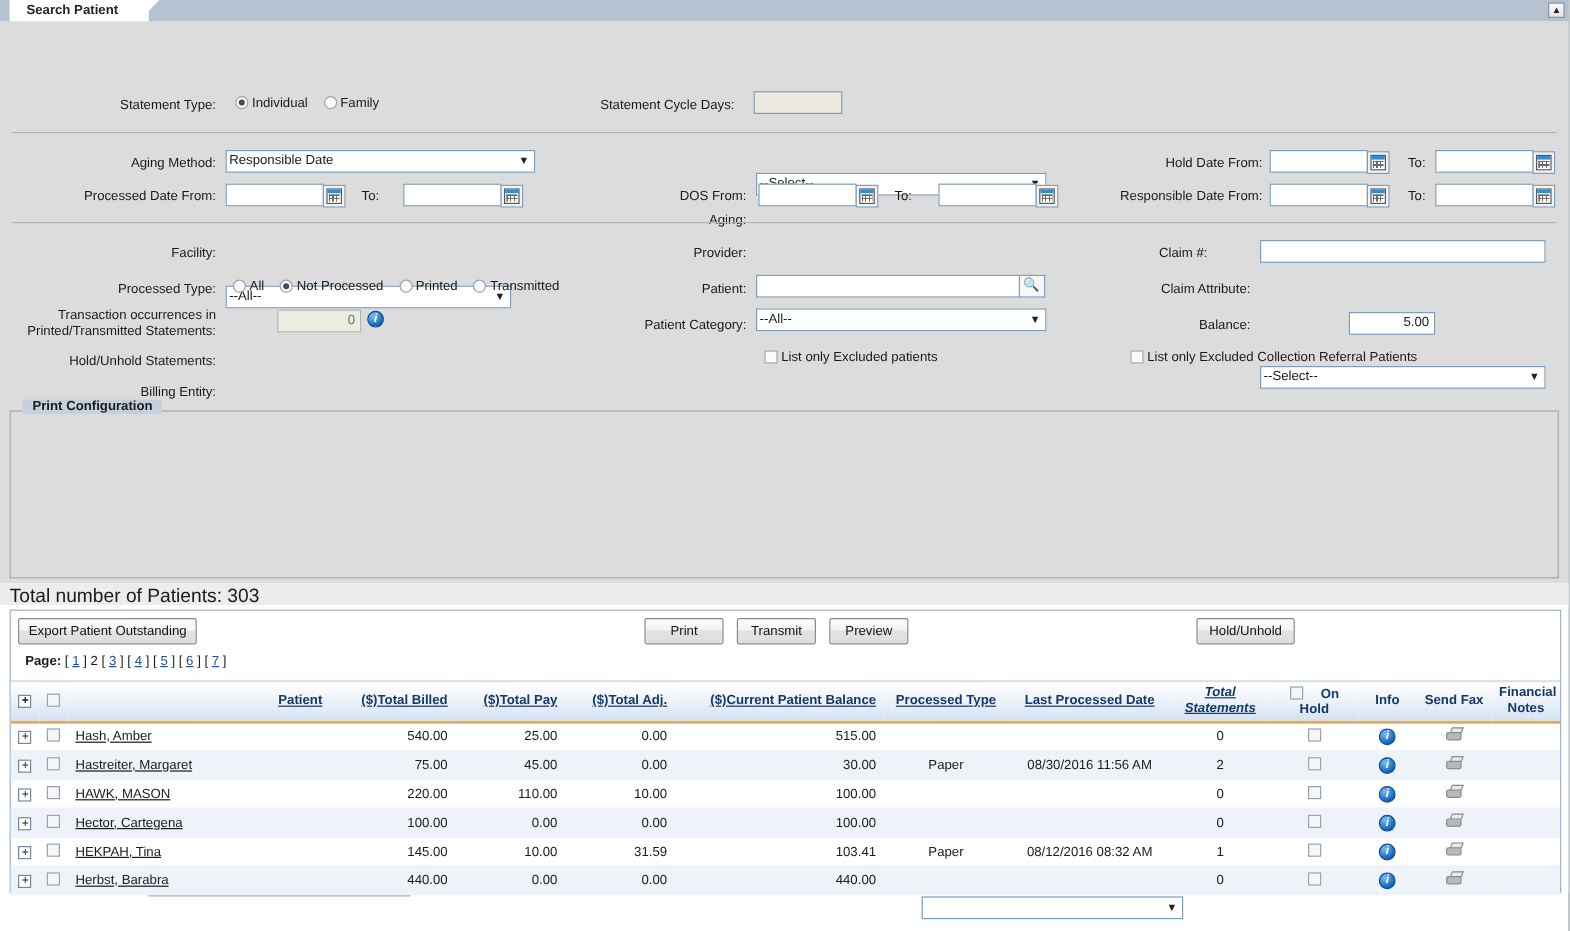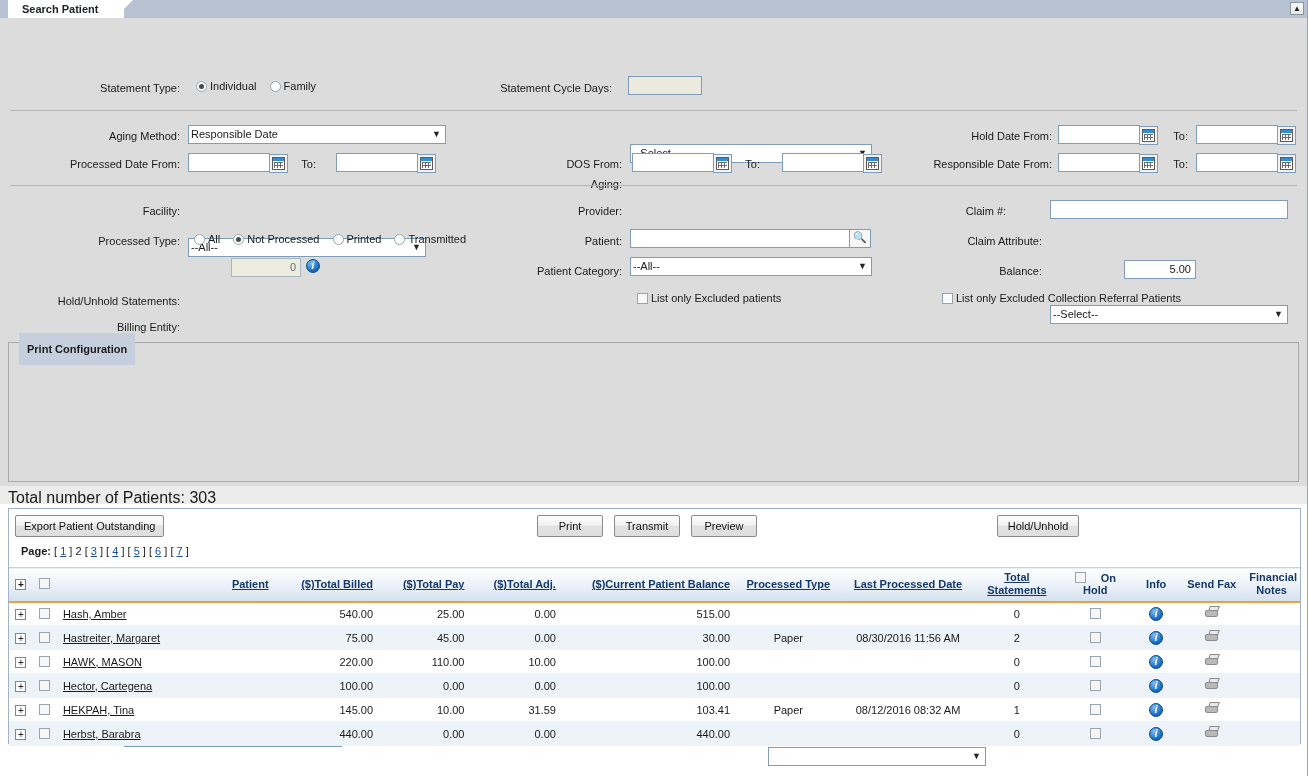--- a/index.html
+++ b/index.html
@@ -77,21 +77,21 @@
     color:#fff;font-size:10px;font-weight:bold;font-style:italic;text-align:center;line-height:12px;cursor:pointer;}
 
   .btn{font-family:"Liberation Sans", sans-serif;font-size:11px;color:#111;
     border:1px solid #8a8a8a;border-radius:2px;
     background:linear-gradient(to bottom,#fdfdfd 0%,#f2f2f2 45%,#e2e2e2 50%,#dedede 100%);
     padding:3px 8px;cursor:pointer;box-sizing:border-box;}
 
   
   .printcfg{position:relative;height:152px;background:#dcdcdc;box-sizing:border-box;}
   .fieldset{position:absolute;left:8px;right:8px;top:8px;bottom:4px;border:1px solid #a9a9a9;border-top:none;}
-  .legend{position:absolute;left:10px;top:-9px;background:#c5cfdd;padding:10px 8px;font-weight:bold;font-size:11px;color:#1b1b1b;}
+  .legend{position:absolute;left:10px;top:-9px;background:#c5cfdd;padding:0 8px;font-weight:bold;font-size:11px;color:#1b1b1b;}
   .legend-l{position:absolute;left:0;top:0;width:10px;height:1px;background:#a9a9a9;}
   .legend-r{position:absolute;left:112px;right:0;top:0;height:1px;background:#a9a9a9;}
 
   
   .results{position:relative;background:#ffffff;}
   .totalbar{height:18px;background:#ececec;font-size:16px;color:#1a1a1a;padding:3px 0 0 8px;box-sizing:border-box;}
   .gridbox{position:absolute;left:8px;right:6px;top:22px;bottom:0;border:1px solid #9fb2c6;background:#fff;box-sizing:border-box;}
   .toolbar{position:relative;height:36px;}
   .pager{position:relative;height:22px;padding-left:12px;font-size:11px;box-sizing:border-box;}
   .pager b{font-weight:bold;}
@@ -239,20 +239,24 @@
 
     <label class="fl" style="left:500px;top:216px;width:122px;">Patient:</label>
     <div class="fakeinput ctl" style="left:630px;top:211px;width:220px;"></div>
     <div class="searchbtn" style="left:850px;top:211px;"></div>
 
     <label class="fl" style="left:900px;top:216px;width:142px;">Claim Attribute:</label>
     <div class="fakesel ctl" style="left:1050px;top:211px;width:238px;">
       <span>--Select--</span><span class="arw">▼</span>
     </div>
 
+    <label class="fl" style="left:20px;top:239px;width:160px;line-height:13px;">
+      <span>Transaction occurrences in</span><br>
+      <span>Printed/Transmitted Statements:</span>
+    </label>
     <div class="fakesel disabled ctl" style="left:188px;top:240px;width:40px;">
       <span>&gt;=</span><span class="arw">▼</span>
     </div>
     <div class="fakeinput disabled num ctl" style="left:231px;top:240px;width:70px;">0</div>
     <span class="infoicon ctl" style="left:306px;top:241px;">i</span>
 
     <label class="fl" style="left:470px;top:246px;width:152px;">Patient Category:</label>
     <div class="fakesel ctl" style="left:630px;top:242px;width:242px;">
       <span>--Select--</span><span class="arw">▼</span>
     </div>
@@ -358,21 +362,21 @@
           <tr>
             <th class="ctr"><span class="expander">+</span></th>
             <th class="ctr"><span class="hdr-chk"></span></th>
             <th style="text-align:right"><a>Patient</a></th>
             <th class="num"><a>($)Total Billed</a></th>
             <th class="num"><a>($)Total Pay</a></th>
             <th class="num"><a>($)Total Adj.</a></th>
             <th class="num"><a>($)Current Patient Balance</a></th>
             <th class="ctr"><a>Processed Type</a></th>
             <th class="ctr"><a>Last Processed Date</a></th>
-            <th class="ctr" style="line-height:13px;">
+            <th class="ctr" style="line-height:13px;font-style:italic;">
               <a>Total</a><br>
               <a>Statements</a>
             </th>
             <th class="ctr">
               <span class="hdr-chk"></span>
               <span style="margin-left:12px;">On Hold</span>
             </th>
             <th class="ctr"><span>Info</span></th>
             <th class="ctr"><span>Send Fax</span></th>
             <th class="ctr" style="line-height:13px;">

